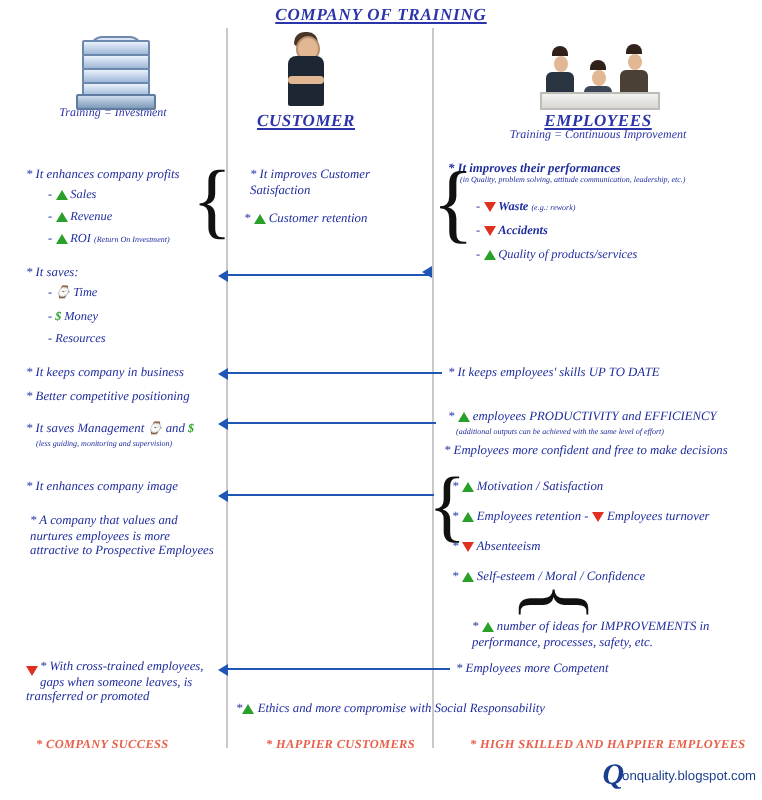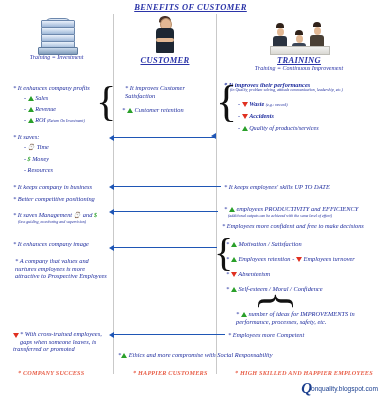--- a/index.html
+++ b/index.html
@@ -21,21 +21,21 @@
   }
 
   
   .divider{position:absolute;top:14px;width:1px;height:360px;background:#c9c9c9;}
   .divider.d1{left:113px;}
   .divider.d2{left:216px;}
 
   
   .col{position:absolute;top:14px;}
   .col.company{left:0;width:113px;}
-  .col.customer{left:114px;width:102px;}
+  .col.customer{left:102px;width:102px;}
   .col.employees{left:217px;width:164px;}
 
   .col-head{text-align:center;}
   .col-title{
     font-size:8.5px;font-style:italic;font-weight:bold;letter-spacing:.3px;
     color:#2b34a8;text-decoration:underline;margin-top:1px;
   }
   .col-sub{
     font-size:6px;font-style:italic;color:#2b34a8;margin-top:0px;
   }
@@ -135,21 +135,21 @@
     font-family:"Liberation Serif",serif;font-style:italic;font-weight:bold;
     font-size:15px;color:#1b3f8f;line-height:1;letter-spacing:-1px;
   }
   .logo .url{font-family:"Liberation Sans",sans-serif;font-size:6.6px;color:#1b3f8f;margin-left:0px;}
 </style>
 </head>
 <body>
 
 <div class="page">
 
-  <div class="doc-title">BENEFITS OF CUSTOMER</div>
+  <div class="doc-title">COMPANY OF TRAINING</div>
 
   <div class="divider d1"></div>
   <div class="divider d2"></div>
 
   <div class="col company">
     <div class="col-head">
       <div class="art">
         <div class="bldg">
           <div class="top"></div>
           <div class="slab s1"></div>
@@ -253,21 +253,21 @@
               <div class="b"></div>
             </div>
           <div class="p g3">
               <div class="hr"></div>
               <div class="h"></div>
               <div class="b"></div>
             </div>
           <div class="desk"></div>
         </div>
       </div>
-      <div class="col-title">TRAINING</div>
+      <div class="col-title">EMPLOYEES</div>
       <div class="col-sub">Training = Continuous Improvement</div>
     </div>
   </div>
 
   <div class="txt lvl1 bold" style="left:224px;top:81px;width:146px;">* It improves their performances</div>
   <div class="txt tiny" style="left:230px;top:88px;width:120px;">(in Quality, problem solving, attitude communication, leadership, etc.)</div>
 
   <div class="txt lvl2" style="left:238px;top:100px;">
     <span>- </span><span class="tri down"></span>
     <span class="bold">Waste</span>

